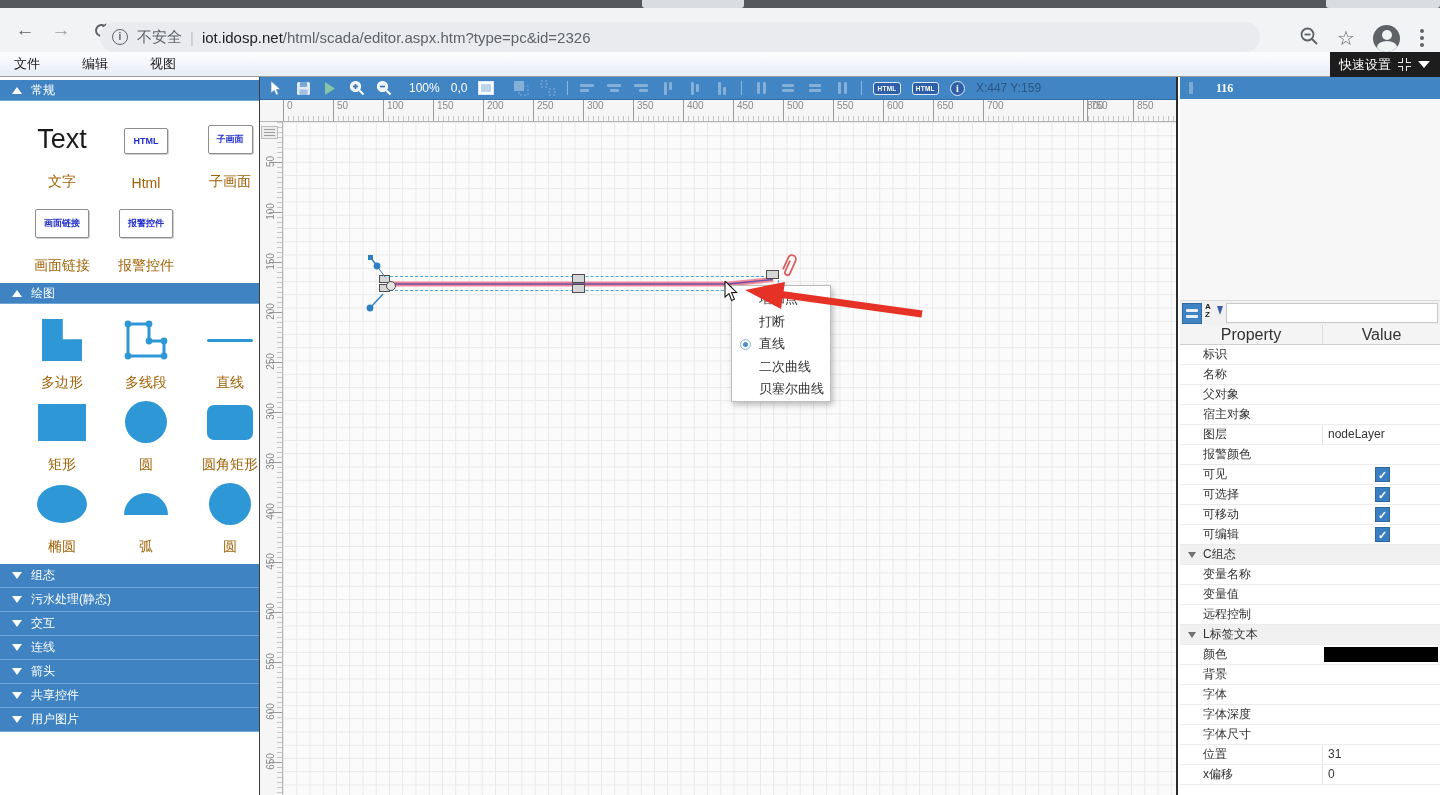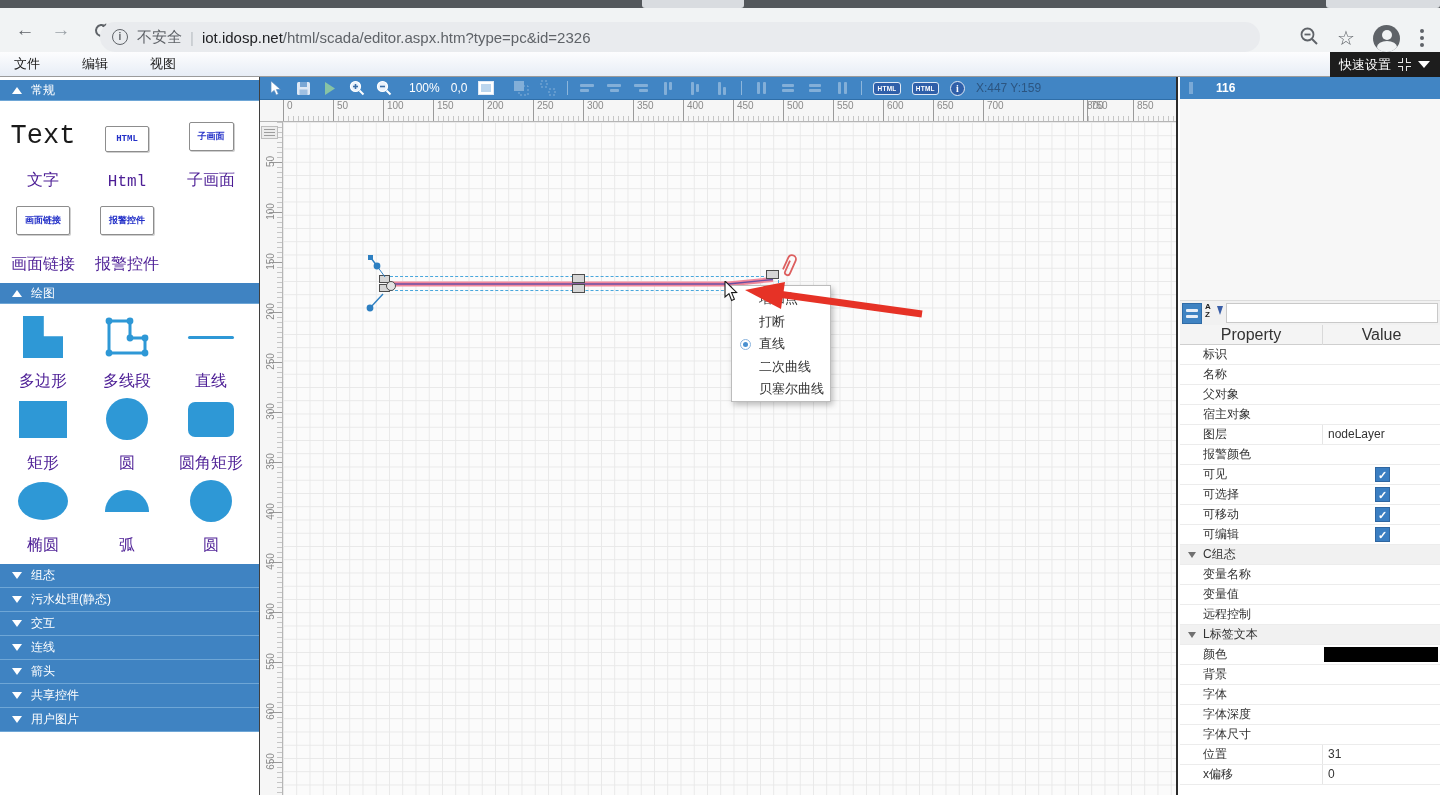--- a/index.html
+++ b/index.html
@@ -46,24 +46,24 @@
   .tri-dn-w{width:0;height:0;border-left:6px solid transparent;border-right:6px solid transparent;border-top:7px solid #fff;}
 
   
   .sidebar{position:absolute;left:0;top:77px;width:260px;height:718px;background:#fff;border-right:1px solid #3f3f3f;
            padding-top:3px;overflow:hidden;}
   .sec-header{height:21px;background:#3f83c2;color:#fff;font-size:12px;display:flex;align-items:center;
               padding-left:12px;gap:9px;border-bottom:1px solid #6ea6d6;}
   .sec-header.collapsed{height:24px;}
   .tri-up{width:0;height:0;border-left:5px solid transparent;border-right:5px solid transparent;border-bottom:7px solid #fff;}
   .tri-dn{width:0;height:0;border-left:5px solid transparent;border-right:5px solid transparent;border-top:7px solid #fff;}
-  .palette-grid{display:grid;grid-template-columns:repeat(3,84px);justify-items:center;padding:6px 0 8px 1px;font-family:Liberation Mono, monospace;}
+  .palette-grid{display:grid;grid-template-columns:repeat(3,84px);justify-items:center;padding:6px 0 8px 20px;}
   .pal-cell{display:flex;flex-direction:column;align-items:center;justify-content:flex-end;}
   .pal-cell .icon-box{height:50px;display:flex;align-items:center;justify-content:center;}
-  .pal-label{font-size:16px;color:#4c1d95;margin-top:9px;}
+  .pal-label{font-size:14px;color:#a16207;margin-top:9px;}
   .grid-general .pal-cell{height:84px;}
   .grid-draw .pal-cell{height:82px;}
   .text-glyph{font-size:27px;color:#1a1a1a;}
   .pal-btn{background:#fff;border:1px solid #8d8d8d;box-shadow:1px 1px 0 #cfcfcf;border-radius:2px;
            color:#2330c8;font-weight:bold;font-size:9px;padding:7px 8px;min-width:44px;text-align:center;}
   
   .shp{--blu:#2e98d6;}
   .shp-polygon{width:40px;height:42px;background:var(--blu);clip-path:polygon(0 0,52% 0,52% 48%,100% 48%,100% 100%,0 100%);}
   .shp-line{width:46px;height:3px;background:var(--blu);border-radius:2px;}
   .shp-rect{width:48px;height:37px;background:var(--blu);}
@@ -113,21 +113,21 @@
   .cm{position:absolute;left:471px;top:208px;width:100px;height:117px;background:#fff;border:1px solid #bcbcbc;
       box-shadow:2px 3px 6px rgba(0,0,0,.25);padding-top:2px;}
   .cm-item{position:relative;height:22.5px;line-height:22.5px;padding-left:27px;font-size:13px;color:#333;}
   .cm-radio{position:absolute;left:8px;top:6px;width:11px;height:11px;border-radius:50%;border:1px solid #8ab4de;
             background:#fff;}
   .cm-radio:before{content:"";position:absolute;left:2px;top:2px;width:5px;height:5px;border-radius:50%;background:#4a90d0;}
 
   
   .inspector{position:absolute;left:1180px;top:77px;width:260px;height:718px;background:#f7f7f7;overflow:hidden;}
   .insp-header{position:absolute;left:0;top:0;width:100%;height:22px;background:#4185c4;color:#fff;font-size:12px;
-               font-weight:bold;line-height:22px;}
+               font-weight:bold;line-height:22px;font-family:Liberation Serif, serif;}
   .insp-header .hint{position:absolute;left:9px;top:5px;width:4px;height:12px;background:rgba(255,255,255,.3);}
   .insp-header .lbl{position:absolute;left:36px;}
   .insp-toolbar{position:absolute;left:0;top:223px;width:100%;height:25px;background:#f1f1f1;border-top:1px solid #dcdcdc;
                 display:flex;align-items:center;padding:0 2px;gap:3px;}
   .cat-ico{width:20px;height:21px;background:#3f83c2;border:1px solid #2f6ba6;display:flex;flex-direction:column;
            justify-content:center;gap:3px;padding:0 3px;}
   .cat-ico i{height:3px;background:#e8eef6;border-radius:1px;}
   .az-ico{width:18px;height:21px;font-size:8px;font-weight:bold;color:#222;line-height:1.1;text-align:left;position:relative;}
   .az-ico .ar{position:absolute;right:0px;top:3px;width:0;height:0;border-left:3.5px solid transparent;
               border-right:3.5px solid transparent;border-top:9px solid #3a5fa8;}

